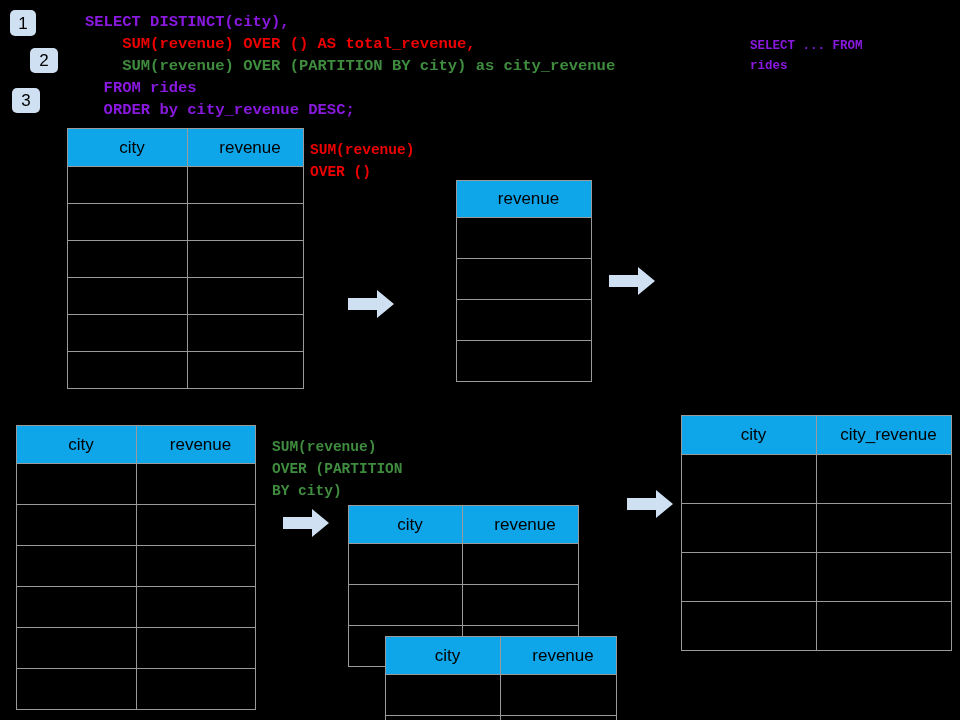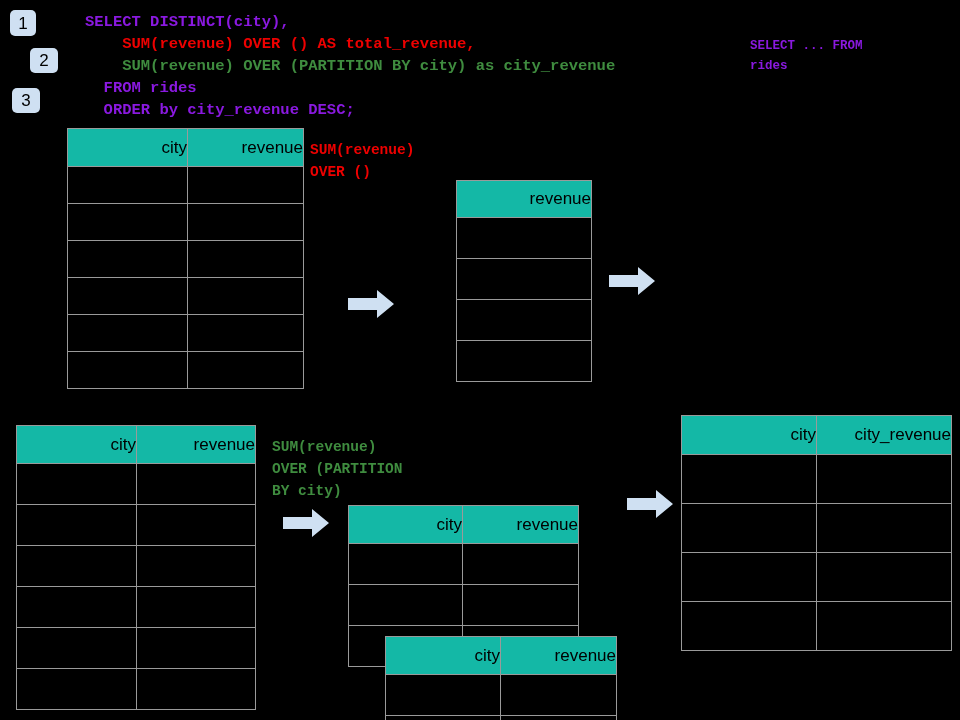--- a/index.html
+++ b/index.html
@@ -62,26 +62,26 @@
     border-collapse: collapse;
     table-layout: fixed;
     background: #000000;
   }
   .tbl th, .tbl td {
     border: 1px solid #9a9a9a;
     padding: 0;
     box-sizing: border-box;
   }
   .tbl th {
-    background: #14b8a6;
+    background: #0ea5e9;
     color: #000000;
     font-family: "Liberation Sans", sans-serif;
     font-size: 17px;
     font-weight: normal;
-    text-align: right;
+    text-align: center;
     padding: 0 0 0 9px;
     vertical-align: middle;
   }
   .tbl td { background: #000000; }
 
   
   .arrow {
     position: absolute;
     display: block;
   }

